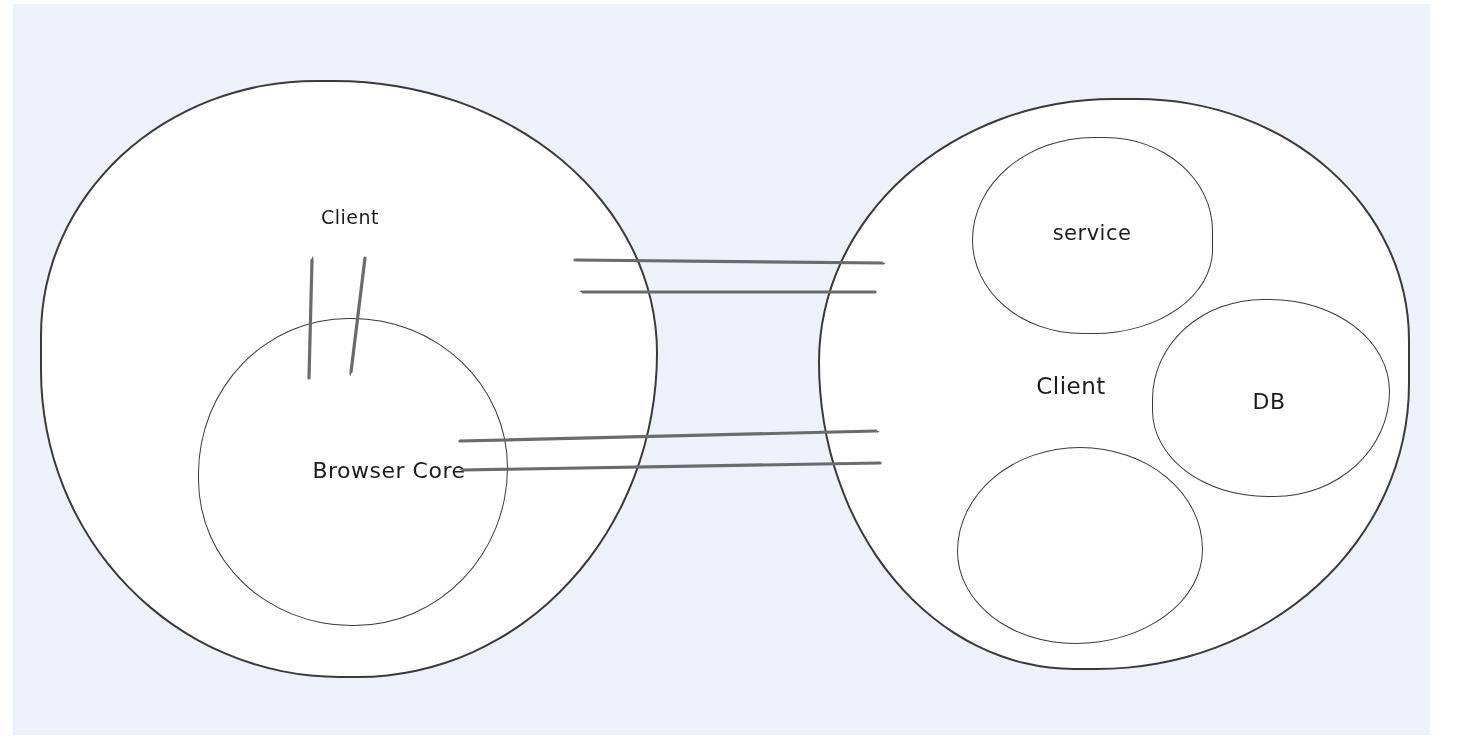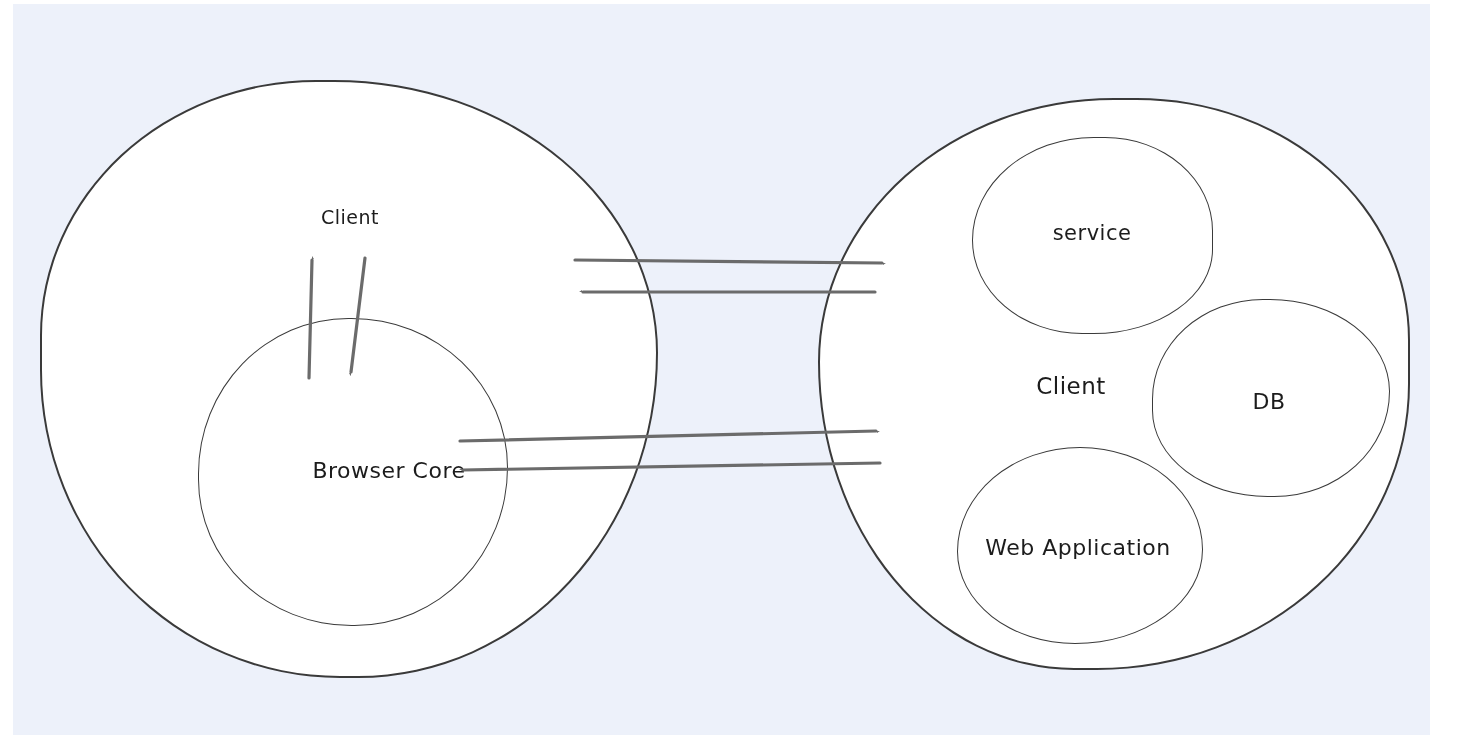--- a/index.html
+++ b/index.html
@@ -101,21 +101,20 @@
   <div class="shape circle-inner circle-browser-core"></div>
   <div class="shape circle-inner circle-service"></div>
   <div class="shape circle-inner circle-db"></div>
   <div class="shape circle-inner circle-webapp"></div>
 
   <div class="label lbl-client">Client</div>
   <div class="label lbl-browser-core">Browser Core</div>
   <div class="label lbl-server">Client</div>
   <div class="label lbl-service">service</div>
   <div class="label lbl-db">DB</div>
-  <div class="label lbl-webapp">Web Application</div>
 
   <svg class="arrow-layer" viewBox="0 0 1478 746" xmlns="http://www.w3.org/2000/svg">
     <defs>
       <marker id="head" markerWidth="30" markerHeight="30" refX="-1" refY="0" orient="auto" markerUnits="userSpaceOnUse">
         <path d="M -13 -8.5 L 0 0 L -13 8.5" fill="none" stroke="#6b6b6b" stroke-width="3.2" stroke-linecap="round"></path>
       </marker>
     </defs>
     <g stroke="#6b6b6b" stroke-width="3.2" stroke-linecap="round" fill="none">
       <line x1="309" y1="378" x2="312" y2="260" marker-end="url(#head)"></line>
       <line x1="365" y1="258" x2="351" y2="372" marker-end="url(#head)"></line>

